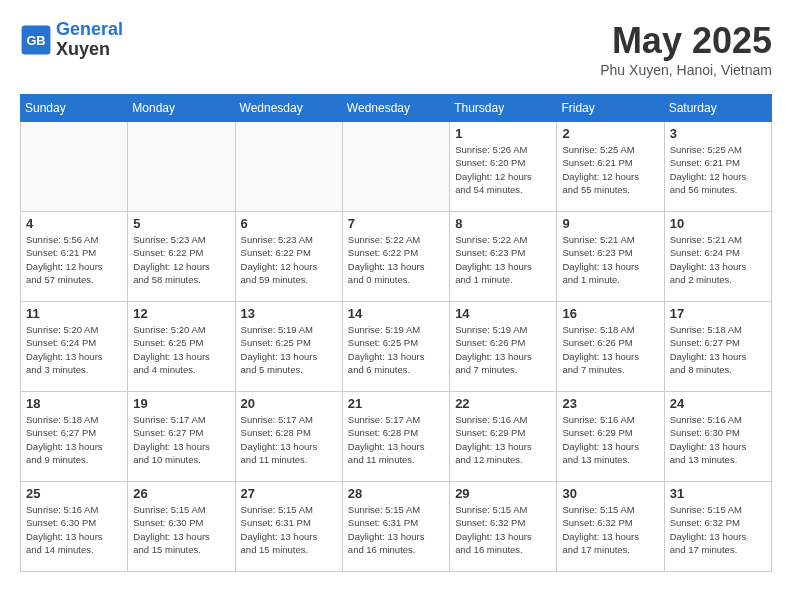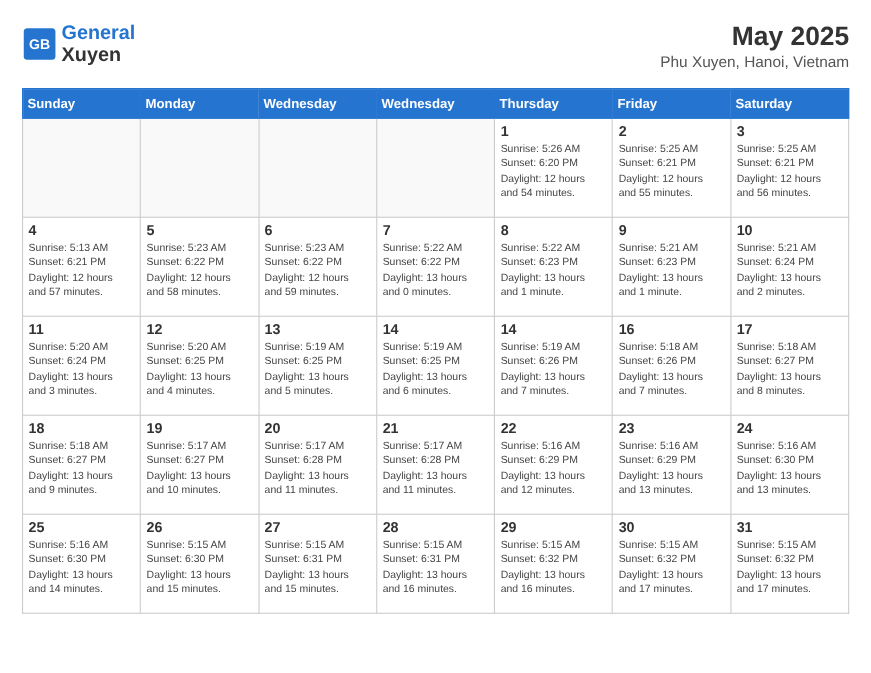--- a/index.html
+++ b/index.html
@@ -32,38 +32,38 @@
       color: #2575d0;
     }
     .logo-icon {
       width: 32px;
       height: 32px;
     }
     .title-block {
       text-align: right;
     }
     .month-title {
-      font-size: 24px;
+      font-size: 36px;
       font-weight: bold;
       color: #333;
     }
     .subtitle {
       font-size: 14px;
       color: #555;
     }
     table {
       width: 100%;
       border-collapse: collapse;
       table-layout: fixed;
     }
     th {
       background-color: #2575d0;
       color: #fff;
       font-size: 12px;
-      font-weight: bold;
+      font-weight: normal;
       padding: 6px 4px;
       text-align: left;
       border: 1px solid #2575d0;
     }
     td {
       border: 1px solid #ccc;
       vertical-align: top;
       padding: 4px 5px;
       font-size: 10px;
       color: #333;
@@ -141,21 +141,21 @@
           <div class="day-number">3</div>
           <div class="day-info" style="white-space: pre-line;">Sunrise: 5:25 AM
 Sunset: 6:21 PM
 Daylight: 12 hours
 and 56 minutes.</div>
         </td>
       </tr>
       <tr>
         <td>
           <div class="day-number">4</div>
-          <div class="day-info" style="white-space: pre-line;">Sunrise: 5:13 AM
+          <div class="day-info" style="white-space: pre-line;">Sunrise: 5:56 AM
 Sunset: 6:21 PM
 Daylight: 12 hours
 and 57 minutes.</div>
         </td>
         <td>
           <div class="day-number">5</div>
           <div class="day-info" style="white-space: pre-line;">Sunrise: 5:23 AM
 Sunset: 6:22 PM
 Daylight: 12 hours
 and 58 minutes.</div>

